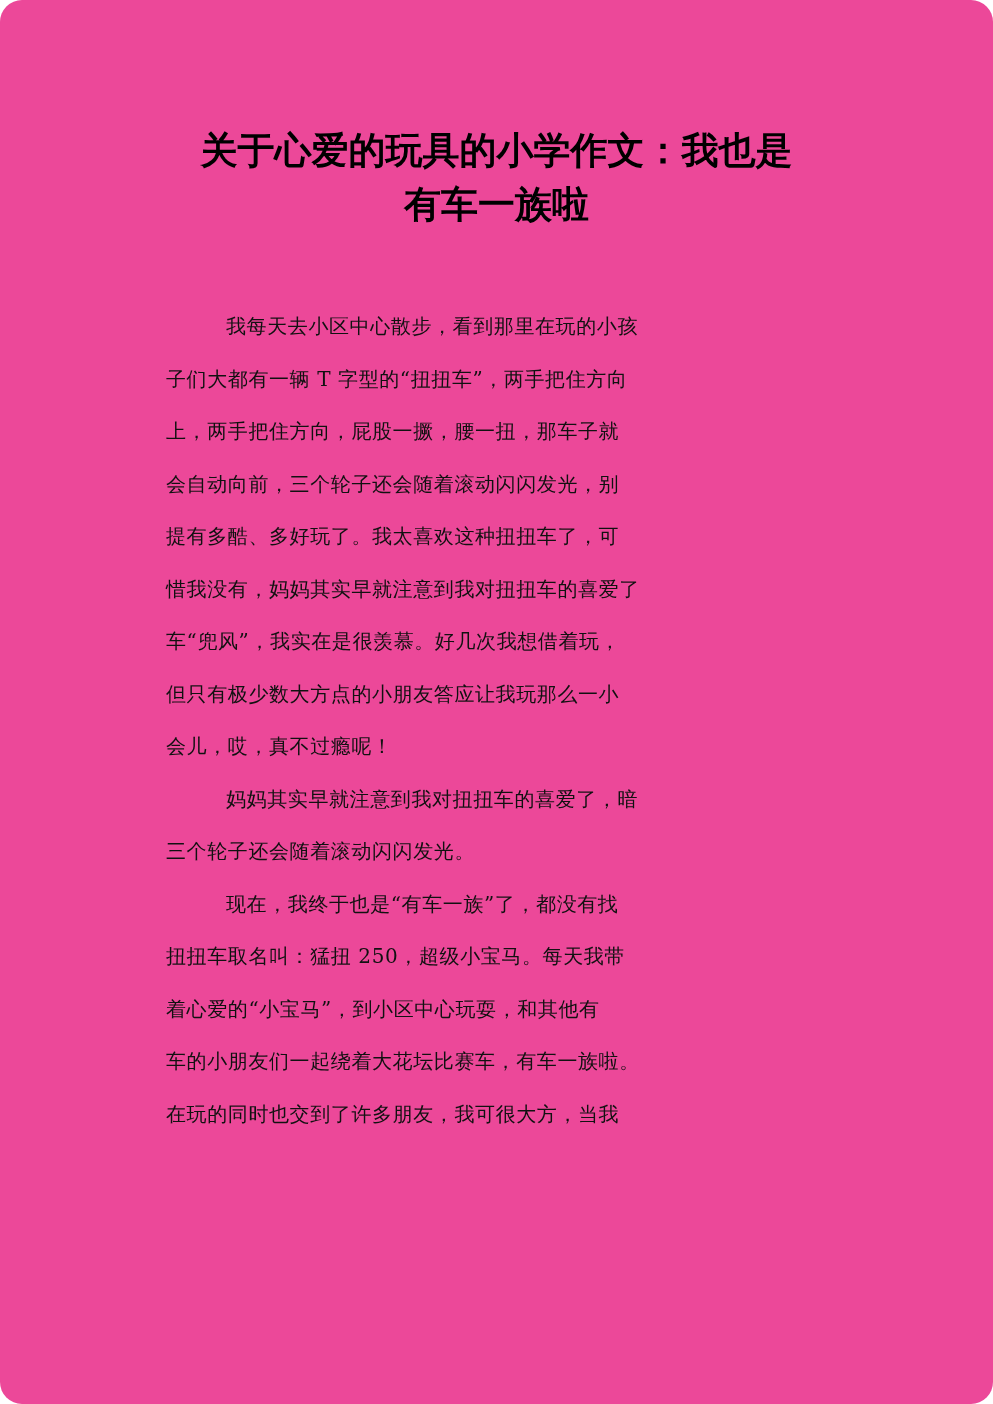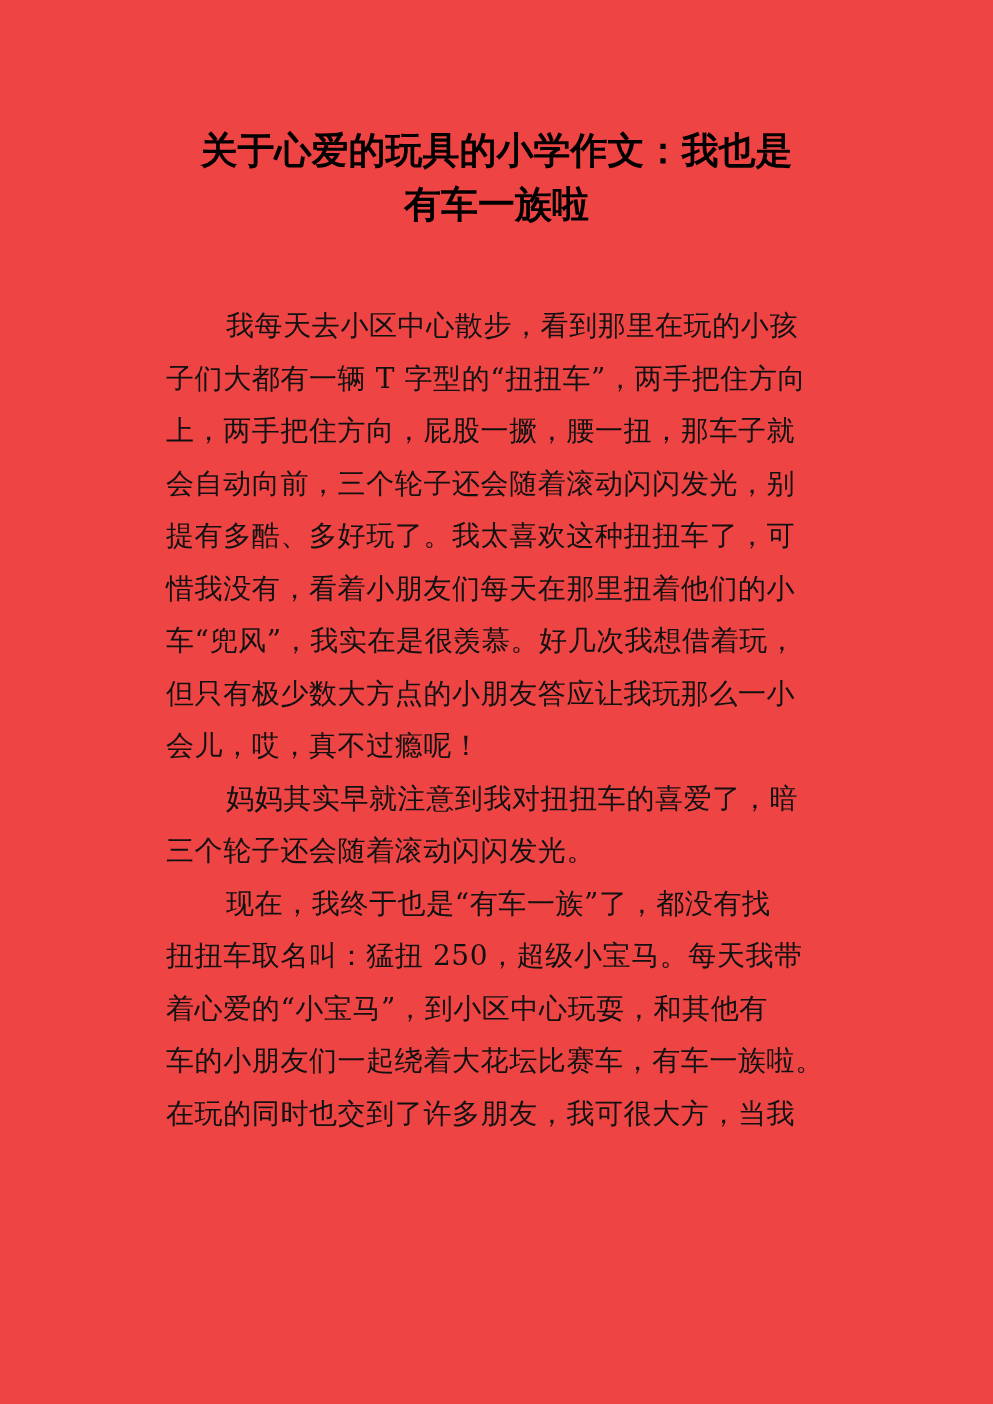--- a/index.html
+++ b/index.html
@@ -12,21 +12,22 @@
       height: 1404px;
       position: relative;
       overflow: hidden;
       color: #111111;
     }
     .page {
       position: absolute;
       left: 0; top: 0;
       width: 993px;
       height: 1404px;
-      background: #ef4444;
+      background: #ec4899;
+      border-radius: 22px;
     }
     .title {
       position: absolute;
       left: 0;
       top: 124px;
       width: 993px;
       text-align: center;
       font-family: "DejaVu Sans", "Liberation Sans", sans-serif;
       font-weight: bold;
       font-size: 37px;
@@ -36,21 +37,21 @@
     .title .tline {
       display: block;
       white-space: nowrap;
     }
     .body {
       position: absolute;
       left: 166px;
       top: 300px;
       width: 690px;
       font-family: "DejaVu Serif", "Liberation Serif", serif;
-      font-size: 28px;
+      font-size: 20px;
       line-height: 52.5px;
       color: #111111;
     }
     .line {
       display: block;
       white-space: nowrap;
       height: 52.5px;
       letter-spacing: 0.6px;
     }
     .line.indent {
@@ -66,21 +67,21 @@
     <span class="tline">有车一族啦</span>
   </div>
 
   <div class="body">
     <div>
       <span class="line indent">我每天去小区中心散步，看到那里在玩的小孩</span>
       <span class="line">子们大都有一辆 T 字型的“扭扭车”，两手把住方向</span>
       <span class="line">上，两手把住方向，屁股一撅，腰一扭，那车子就</span>
       <span class="line">会自动向前，三个轮子还会随着滚动闪闪发光，别</span>
       <span class="line">提有多酷、多好玩了。我太喜欢这种扭扭车了，可</span>
-      <span class="line">惜我没有，看着小朋友们每天在那里扭着他们的小</span>
+      <span class="line">惜我没有，妈妈其实早就注意到我对扭扭车的喜爱了</span>
       <span class="line">车“兜风”，我实在是很羡慕。好几次我想借着玩，</span>
       <span class="line">但只有极少数大方点的小朋友答应让我玩那么一小</span>
       <span class="line">会儿，哎，真不过瘾呢！</span>
     </div>
     <div>
       <span class="line indent">妈妈其实早就注意到我对扭扭车的喜爱了，暗</span>
       <span class="line">三个轮子还会随着滚动闪闪发光。</span>
     </div>
     <div>
       <span class="line indent">现在，我终于也是“有车一族”了，都没有找</span>

